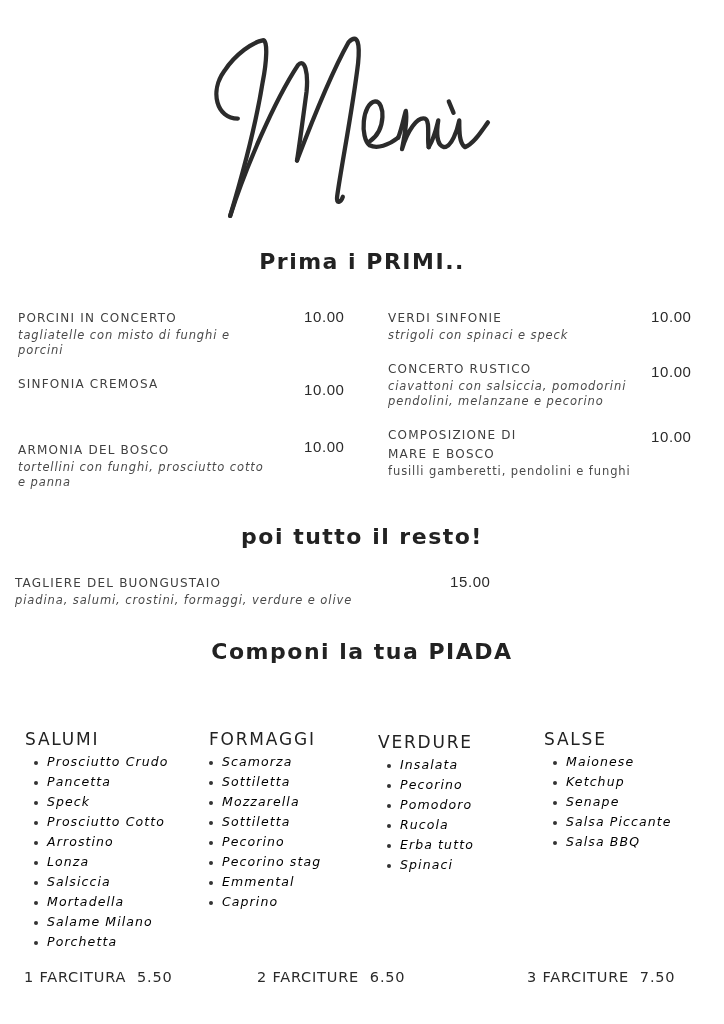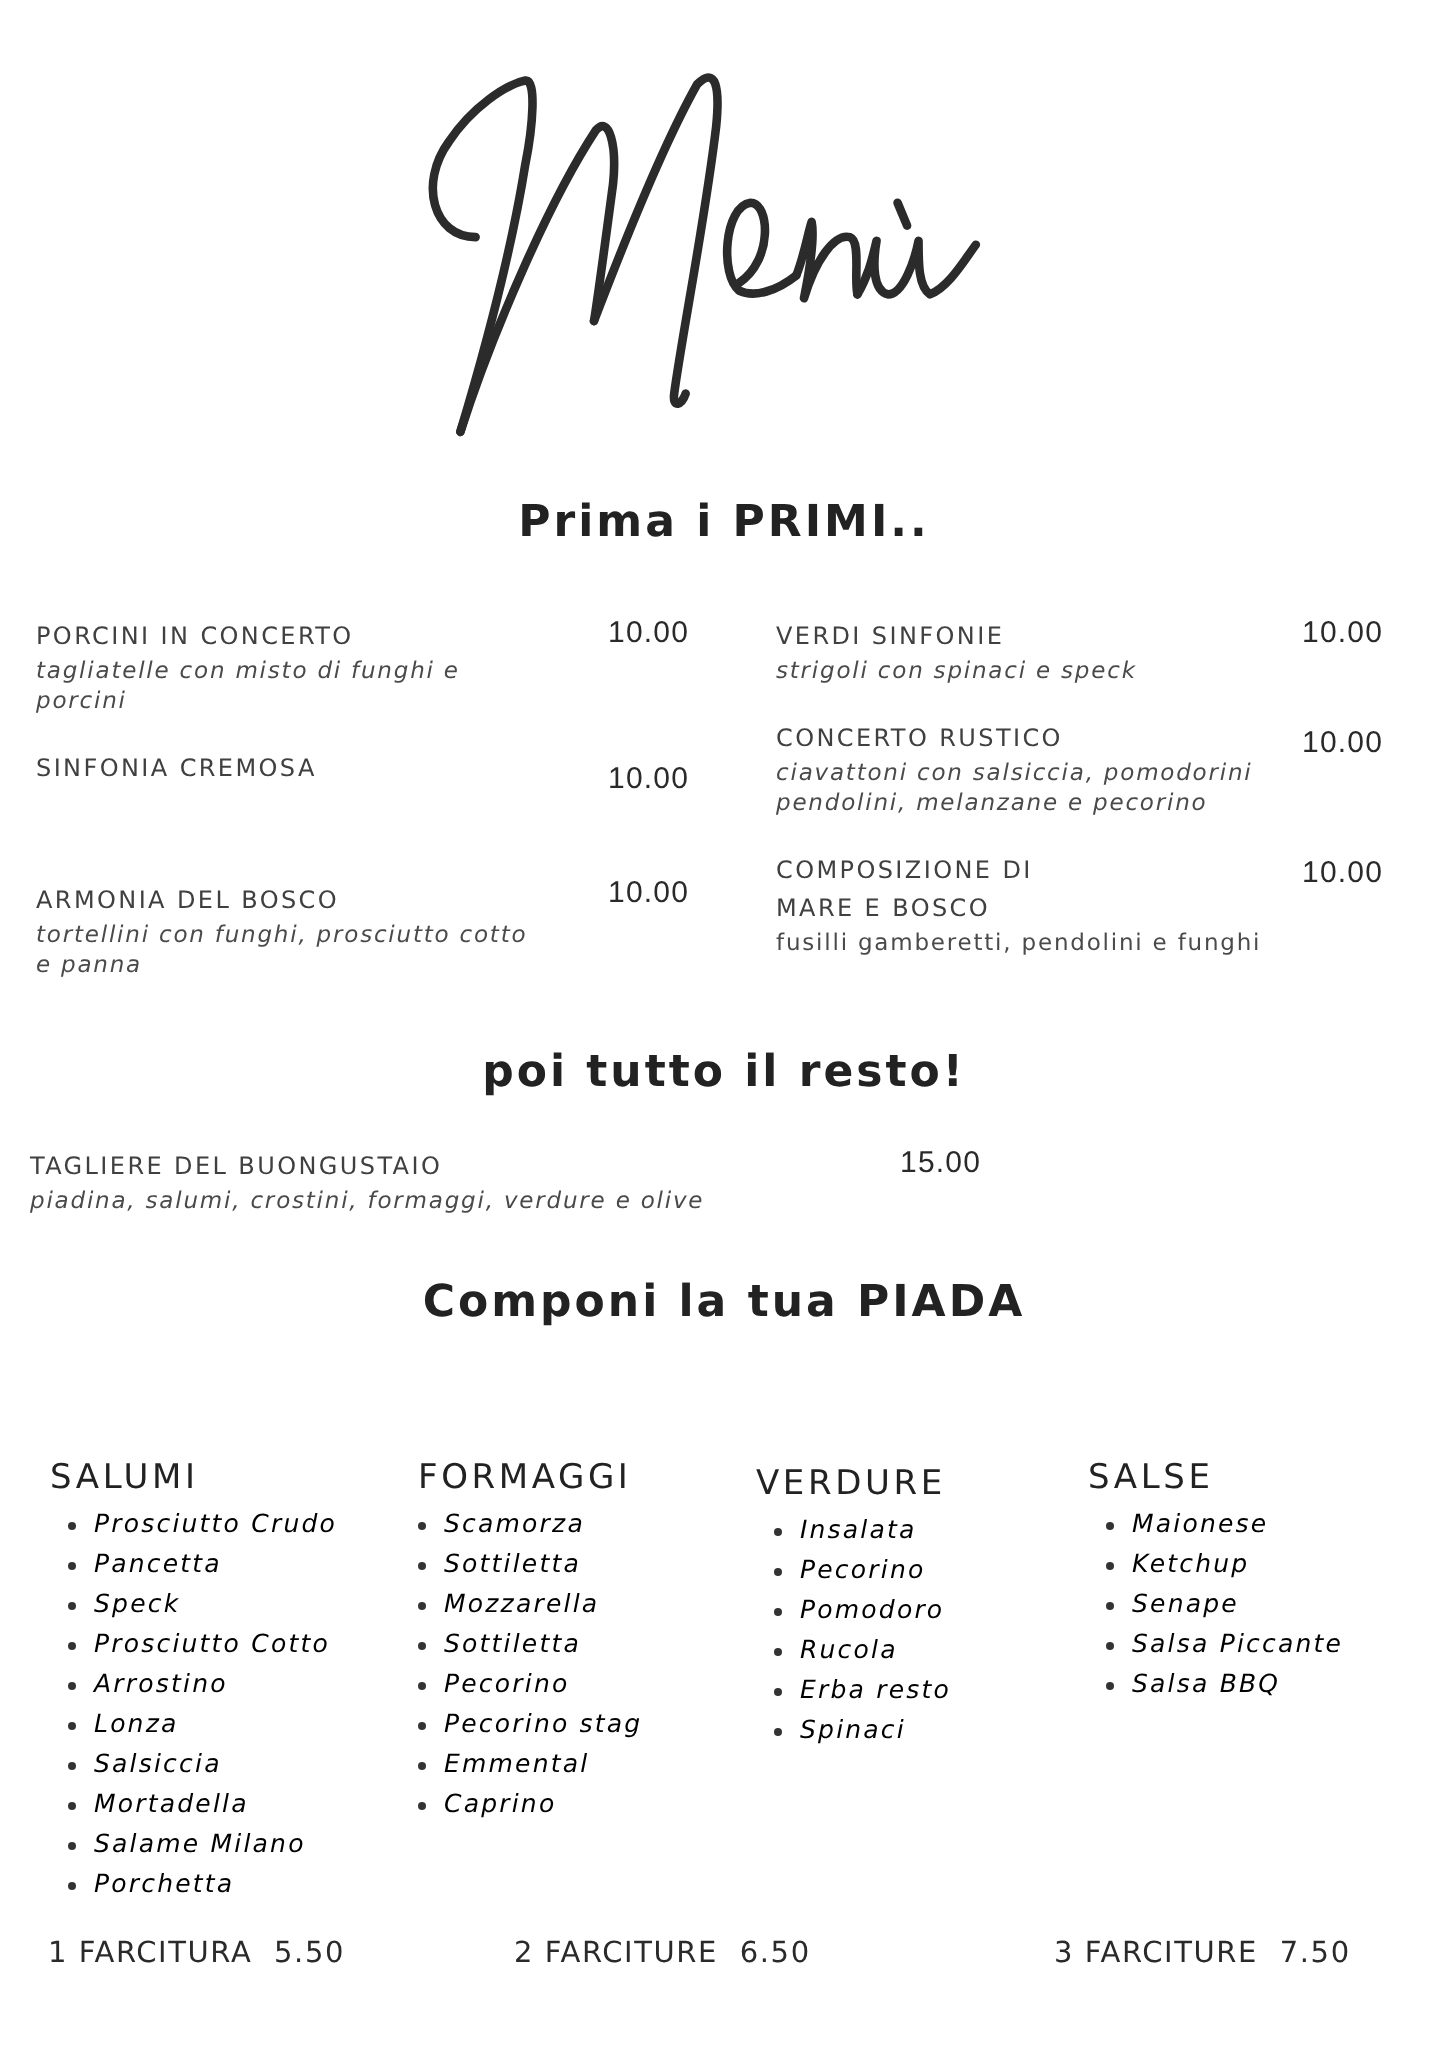--- a/index.html
+++ b/index.html
@@ -130,21 +130,21 @@
   </ul>
 </div>
 
 <div class="abs" style="left:378px; top:732px;">
   <div class="cat-head">VERDURE</div>
   <ul class="ing" style="margin-top:3px;">
     <li>Insalata</li>
     <li>Pecorino</li>
     <li>Pomodoro</li>
     <li>Rucola</li>
-    <li>Erba resto</li>
+    <li>Erba tutto</li>
     <li>Spinaci</li>
   </ul>
 </div>
 
 <div class="abs" style="left:544px; top:729px;">
   <div class="cat-head">SALSE</div>
   <ul class="ing" style="margin-top:3px;">
     <li>Maionese</li>
     <li>Ketchup</li>
     <li>Senape</li>

